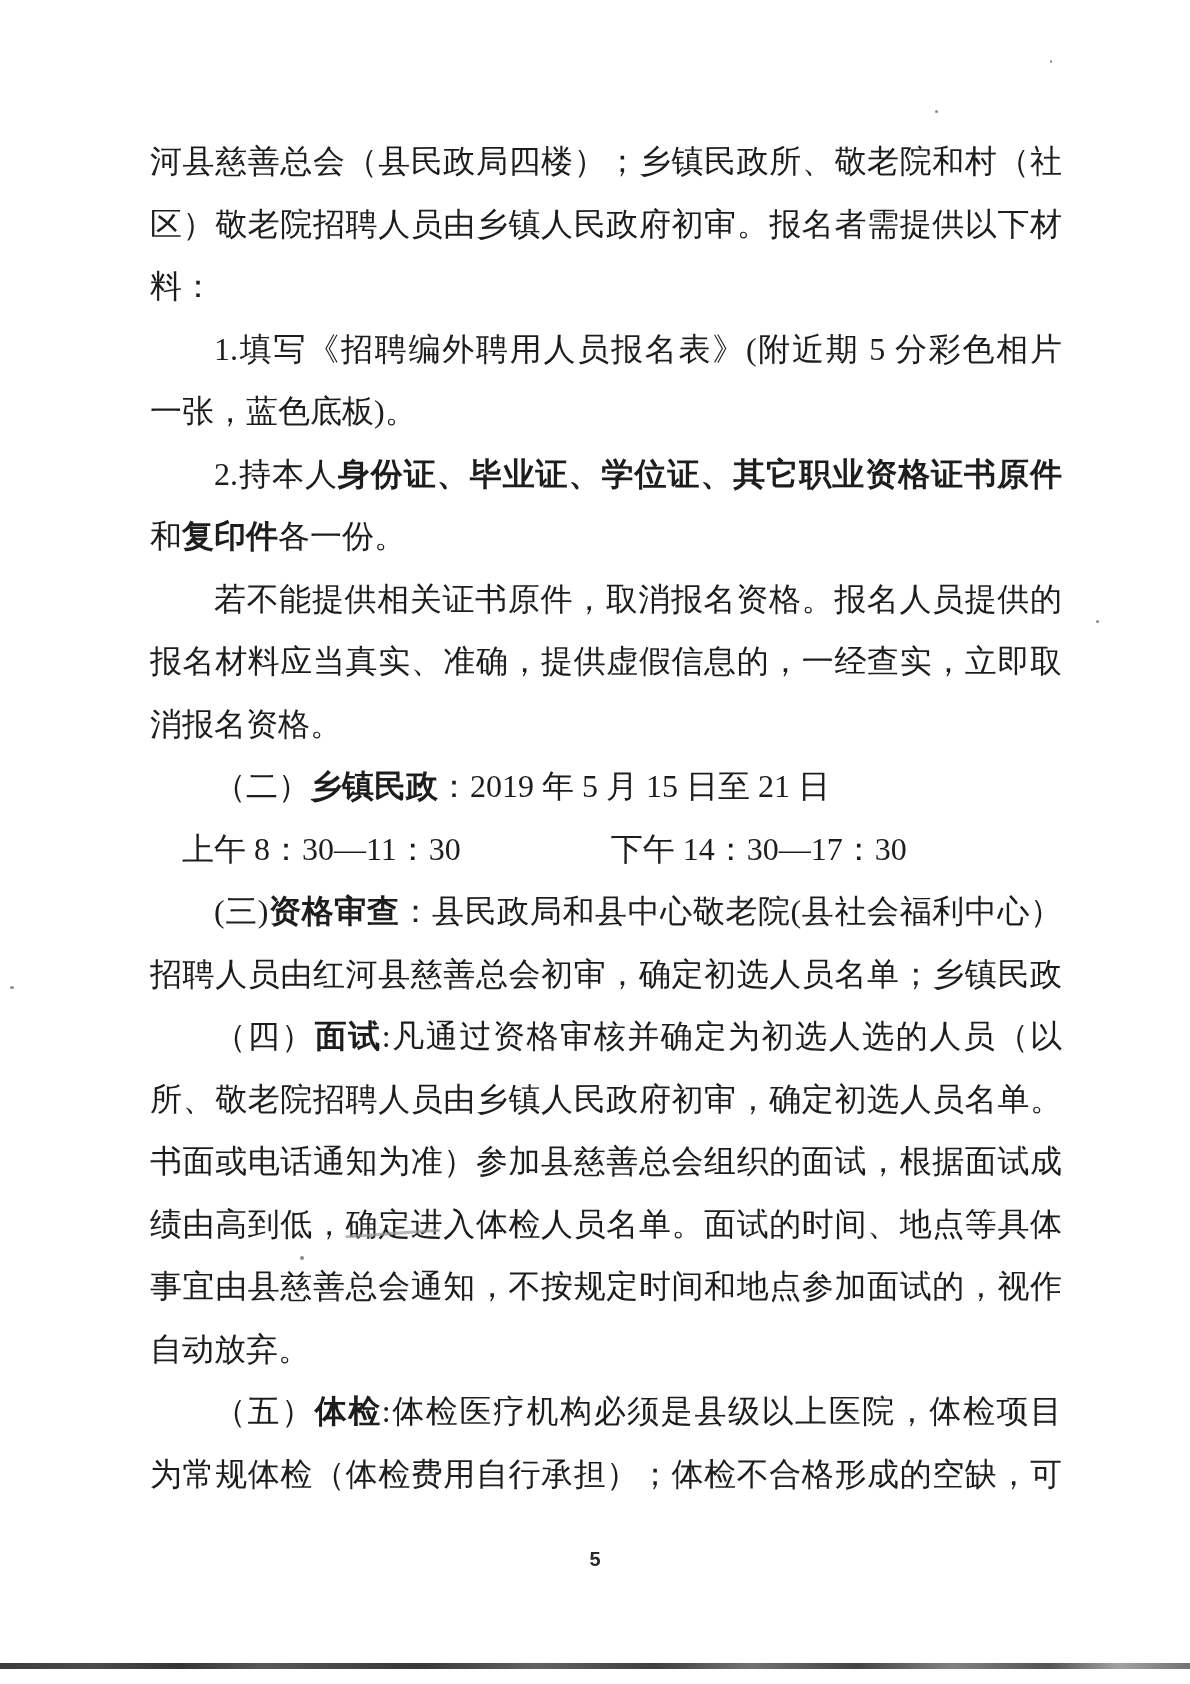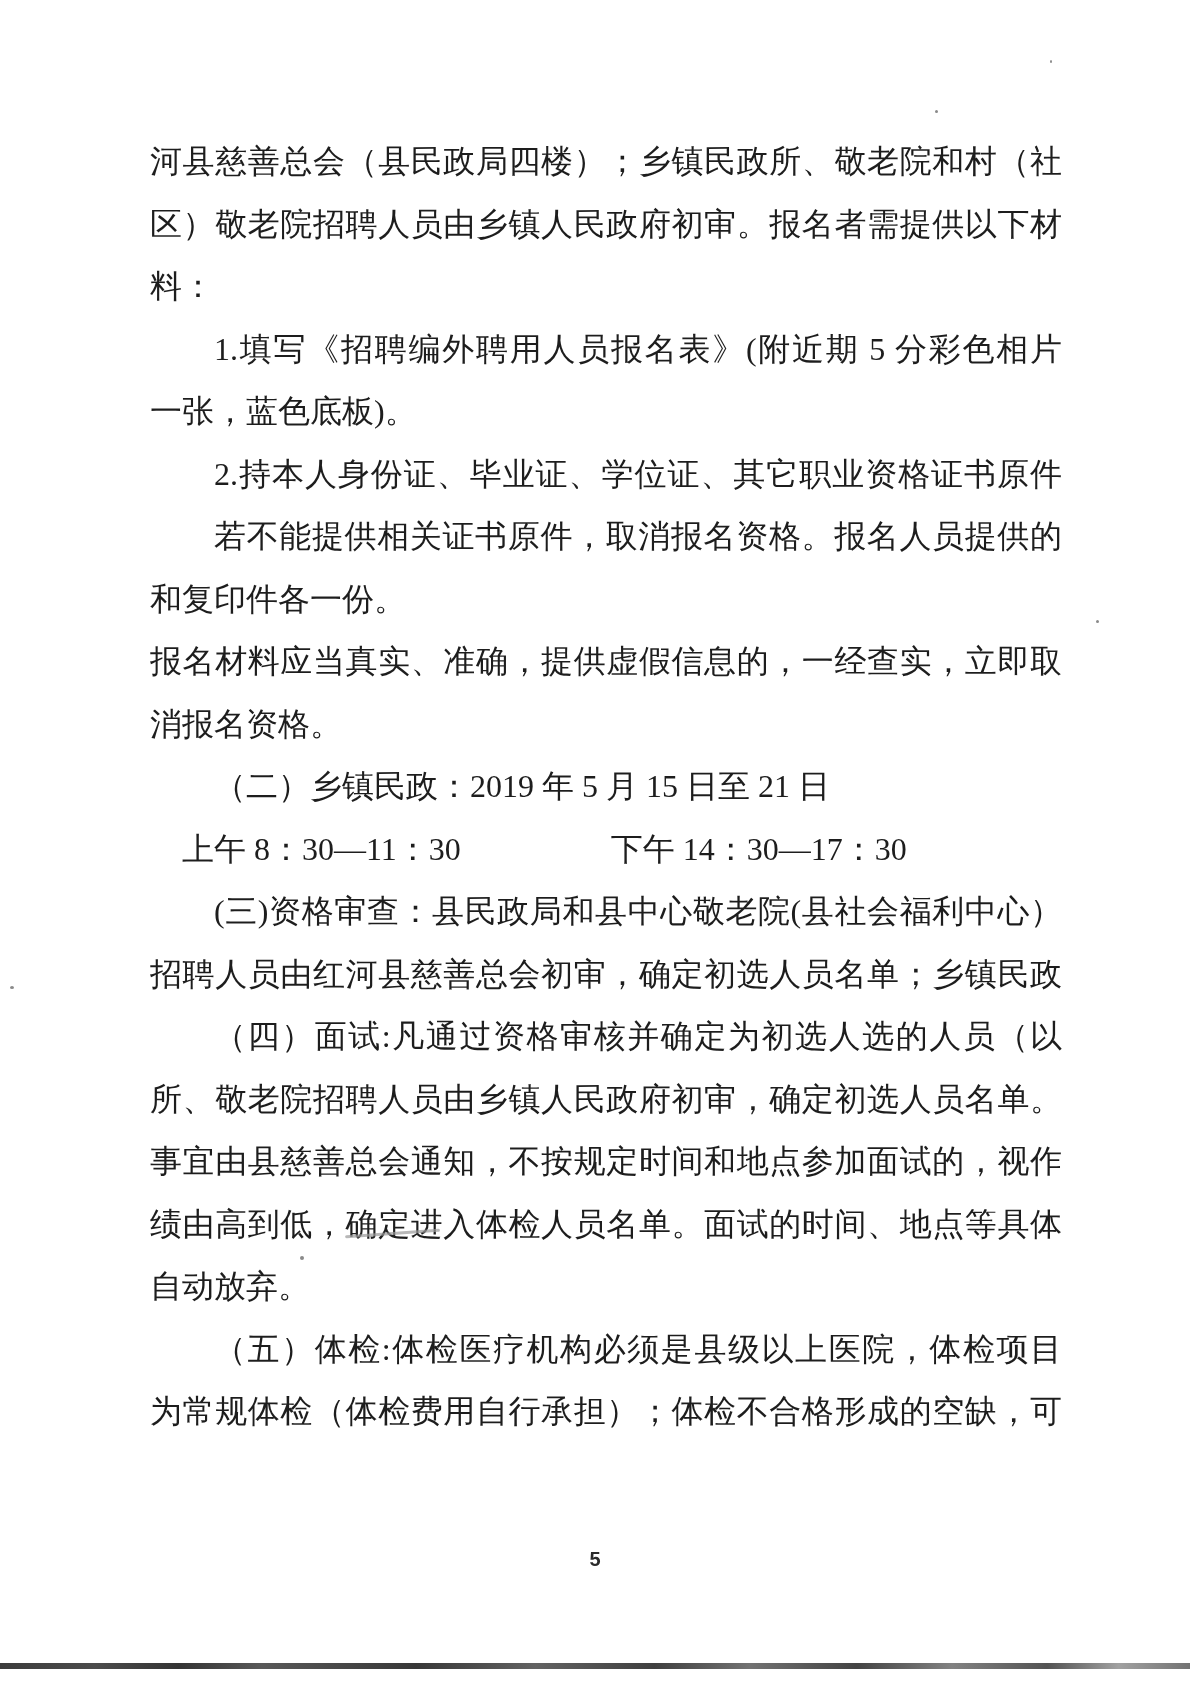--- a/index.html
+++ b/index.html
@@ -24,21 +24,21 @@
     height: 62.5px;
     overflow: hidden;
     text-align: justify;
     text-justify: inter-character;
     color: #1d1d1d;
   }
   .fill { text-align-last: justify; }
   .endl { text-align-last: left; }
   .ind2 { text-indent: 2em; }
   .ind1 { text-indent: 1em; }
-  .b { font-weight: normal; }
+  .b { font-weight: bold; }
   .gap { display: inline-block; width: 150px; }
   .pagenum {
     position: absolute;
     top: 1548px;
     left: 0;
     width: 100%;
     text-align: center;
     font-family: "Liberation Sans", "DejaVu Sans", sans-serif;
     font-size: 20px;
     font-weight: 600;
@@ -84,44 +84,45 @@
     <div class="line fill"><span>区）敬老院招聘人员由乡镇人民政府初审。报名者需提供以下材</span></div>
 
     <div class="line endl"><span>料：</span></div>
 
     <div class="line fill ind2"><span>1.填写《招聘编外聘用人员报名表》(附近期 5 分彩色相片</span></div>
 
     <div class="line endl"><span>一张，蓝色底板)。</span></div>
 
     <div class="line fill ind2"><span>2.持本人</span><span class="b">身份证、毕业证、学位证、其它职业资格证书原件</span></div>
 
+    <div class="line endl"><span>和</span><span class="b">复印件</span><span>各一份。</span></div>
+
     <div class="line fill ind2"><span>若不能提供相关证书原件，取消报名资格。报名人员提供的</span></div>
-
-    <div class="line endl"><span>和</span><span class="b">复印件</span><span>各一份。</span></div>
 
     <div class="line fill"><span>报名材料应当真实、准确，提供虚假信息的，一经查实，立即取</span></div>
 
     <div class="line endl"><span>消报名资格。</span></div>
 
     <div class="line endl ind2"><span>（二）</span><span class="b">乡镇民政</span><span>：2019 年 5 月 15 日至 21 日</span></div>
 
     <div class="line endl ind1"><span>上午 8：30—11：30</span><span class="gap"></span><span>下午 14：30—17：30</span></div>
 
     <div class="line fill ind2"><span>(三)</span><span class="b">资格审查</span><span>：县民政局和县中心敬老院(县社会福利中心）</span></div>
 
     <div class="line fill"><span>招聘人员由红河县慈善总会初审，确定初选人员名单；乡镇民政</span></div>
 
     <div class="line fill ind2"><span>（四）</span><span class="b">面试</span><span>:凡通过资格审核并确定为初选人选的人员（以</span></div>
 
     <div class="line fill"><span>所、敬老院招聘人员由乡镇人民政府初审，确定初选人员名单。</span></div>
 
+    <div class="line fill"><span>书面或电话通知为准）参加县慈善总会组织的面试，根据面试成</span></div>
+
+    <div class="line fill"><span>绩由高到低，确定进入体检人员名单。面试的时间、地点等具体</span></div>
 
     <div class="line fill"><span>事宜由县慈善总会通知，不按规定时间和地点参加面试的，视作</span></div>
-
-    <div class="line fill"><span>绩由高到低，确定进入体检人员名单。面试的时间、地点等具体</span></div>
 
     <div class="line endl"><span>自动放弃。</span></div>
 
     <div class="line fill ind2"><span>（五）</span><span class="b">体检</span><span>:体检医疗机构必须是县级以上医院，体检项目</span></div>
 
     <div class="line fill"><span>为常规体检（体检费用自行承担）；体检不合格形成的空缺，可</span></div>
 
   </div>
 
   <div class="pagenum">5</div>

